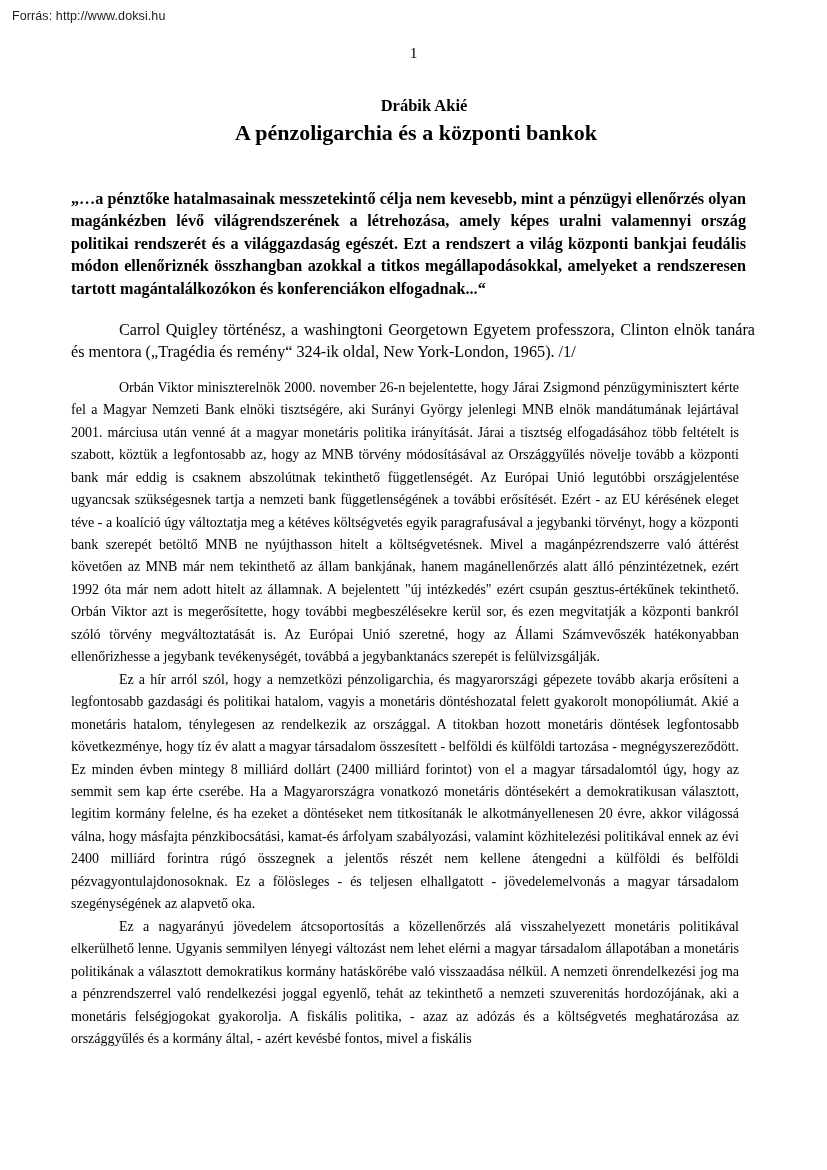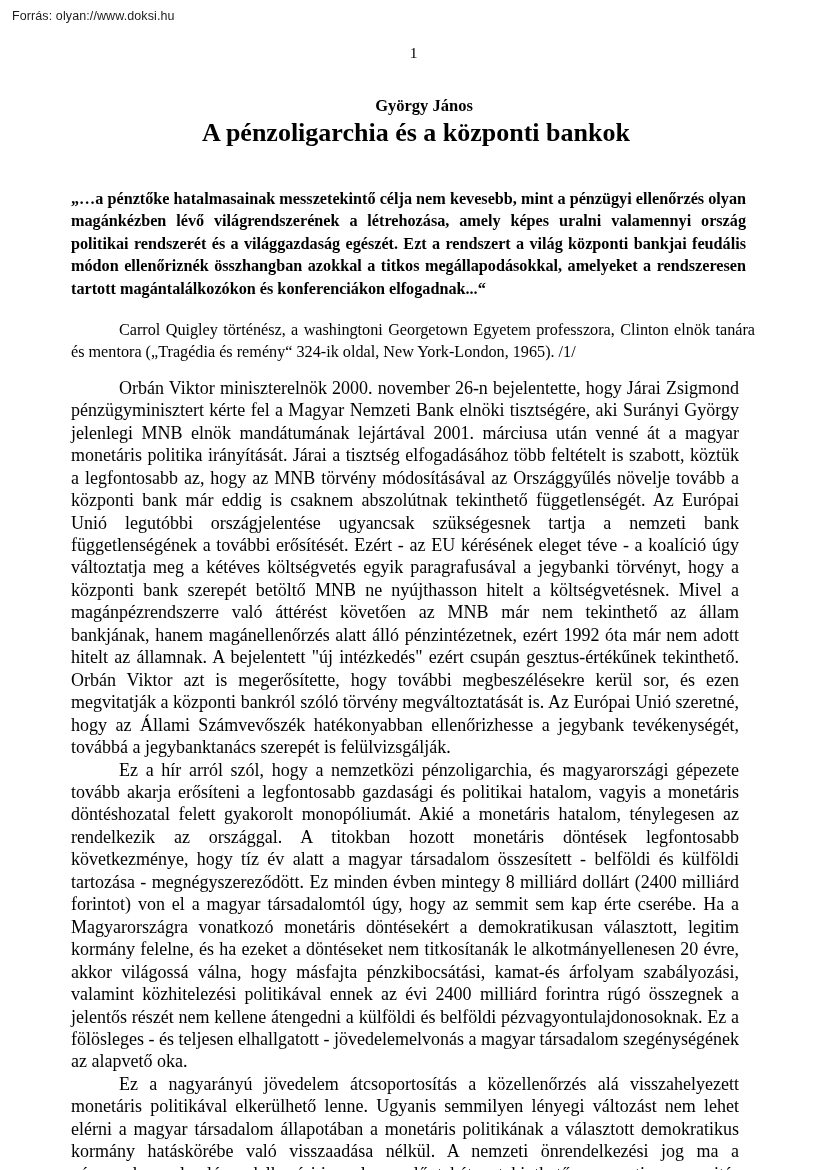--- a/index.html
+++ b/index.html
@@ -62,21 +62,21 @@
     font-weight: bold;
     font-size: 16.5px;
     line-height: 22px;
     margin: 0 0 2px 0;
     padding-left: 22px;
   }
 
   .doc-title {
     text-align: center;
     font-weight: bold;
-    font-size: 26px;
+    font-size: 22px;
     line-height: 28px;
     margin: 0;
     padding-left: 6px;
   }
 
   .pull-quote {
     margin: 41px 9px 0 0;
     font-weight: bold;
     font-size: 16.2px;
     line-height: 22.4px;
@@ -90,43 +90,43 @@
     font-size: 16.2px;
     line-height: 22.4px;
     text-align: justify;
     text-justify: inter-word;
     text-indent: 48px;
   }
   .attribution b { font-weight: normal; }
 
   .body-par {
     margin: 13px 16px 0 0;
-    font-size: 18px;
+    font-size: 14px;
     line-height: 22.45px;
     text-align: justify;
     text-justify: inter-word;
     text-indent: 48px;
     hyphens: none;
   }
   .body-par.tight {
     margin-top: 0;
   }
 </style>
 </head>
 <body>
 
 <div class="page">
 
-  <div class="source-line">Forrás: olyan://www.doksi.hu</div>
+  <div class="source-line">Forrás: http://www.doksi.hu</div>
 
   <div class="page-number">1</div>
 
   <div class="content">
 
-    <p class="author">György János</p>
+    <p class="author">Drábik Akié</p>
 
     <h1 class="doc-title">A pénzoligarchia és a központi bankok</h1>
 
     <p class="pull-quote">„…a pénztőke hatalmasainak messzetekintő célja nem kevesebb, mint a pénzügyi ellenőrzés olyan magánkézben lévő világrendszerének a létrehozása, amely képes uralni valamennyi ország  politikai rendszerét és a világgazdaság egészét. Ezt a rendszert a világ központi bankjai feudális módon ellenőriznék összhangban azokkal a titkos megállapodásokkal, amelyeket a rendszeresen tartott magántalálkozókon és konferenciákon elfogadnak...“</p>
 
     <p class="attribution">
       <b>Carrol Quigley</b><span> történész, a washingtoni Georgetown Egyetem professzora, Clinton elnök tanára és mentora („Tragédia és remény“ 324-ik oldal, New York-London, 1965). /1/</span>
     </p>
 
     <p class="body-par">Orbán Viktor miniszterelnök 2000. november 26-n bejelentette, hogy Járai Zsigmond pénzügyminisztert kérte fel a Magyar Nemzeti Bank elnöki tisztségére, aki Surányi György jelenlegi MNB elnök mandátumának lejártával 2001. márciusa után venné át a magyar monetáris politika irányítását. Járai a tisztség elfogadásához több feltételt is szabott, köztük a legfontosabb az, hogy az MNB törvény módosításával az Országgyűlés növelje tovább a központi bank már eddig is csaknem abszolútnak tekinthető függetlenségét. Az Európai Unió legutóbbi országjelentése ugyancsak szükségesnek tartja a nemzeti bank függetlenségének a további erősítését. Ezért - az EU kérésének eleget téve - a koalíció úgy változtatja meg a kétéves költségvetés egyik paragrafusával a jegybanki törvényt, hogy a központi bank szerepét betöltő MNB ne nyújthasson hitelt a költségvetésnek. Mivel a magánpézrendszerre való áttérést követően az MNB már nem tekinthető az állam bankjának, hanem magánellenőrzés alatt álló pénzintézetnek, ezért 1992 óta már nem adott hitelt az államnak. A bejelentett "új intézkedés" ezért csupán gesztus-értékűnek tekinthető. Orbán Viktor azt is megerősítette, hogy további megbeszélésekre kerül sor, és ezen megvitatják a központi bankról szóló törvény megváltoztatását is. Az Európai Unió szeretné, hogy az Állami Számvevőszék hatékonyabban ellenőrizhesse a jegybank tevékenységét, továbbá a jegybanktanács szerepét is felülvizsgálják.</p>

